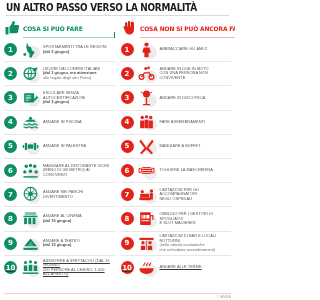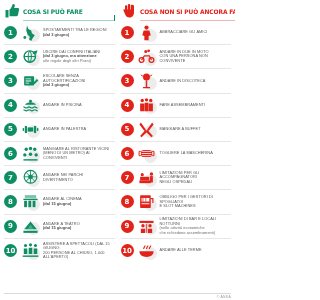--- a/index.html
+++ b/index.html
@@ -55,21 +55,21 @@
   .col.left .head-tick { background:#0d8f63; }
   .col.right .head-tick { background:#e2231a; }
 
   
   .row {
     display:flex; align-items:center;
     min-height:24.2px;
     border-bottom:1px solid #e6e6e6;
     position:relative;
   }
-  .row:last-child { border-bottom:none; }
+  .row:last-child { border-bottom:none;text-decoration:underline; }
 
   .num {
     flex:0 0 13px; width:13px; height:13px; border-radius:50%;
     display:flex; align-items:center; justify-content:center;
     font-family:"DejaVu Sans", sans-serif;
     font-weight:bold; font-size:7px; color:#fff;
     margin-right:2px;
   }
   .col.left .num { background:#0d8f63; }
   .col.right .num { background:#e2231a; }
@@ -105,20 +105,24 @@
   .credit {
     text-align:right; font-size:3.4px; color:#9a9a9a;
     letter-spacing:0.3px; font-family:"Liberation Sans", sans-serif;
   }
 </style>
 </head>
 <body>
 
 <div id="page">
 
+  <div class="title-bar">
+    <div class="title">UN ALTRO PASSO VERSO LA NORMALITÀ</div>
+    <div class="title-rule"></div>
+  </div>
 
   <div class="columns">
 
     <div class="col left">
       <div class="col-head">
         <div class="head-icon">
           <svg viewBox="0 0 32 32" width="16" height="16">
             <path fill="#0d8f63" d="M3 14h6v15H3z"></path>
             <path fill="#0d8f63" d="M11 13c2-1 4-4 5-7 .6-2 1-4 3-4 2.2 0 3 1.8 2.6 4-.3 1.6-1 3-1.4 4h7.3c1.7 0 3 1.4 2.7 3l-2.3 11c-.3 1.4-1.5 2.4-3 2.4H11z"></path>
           </svg>

